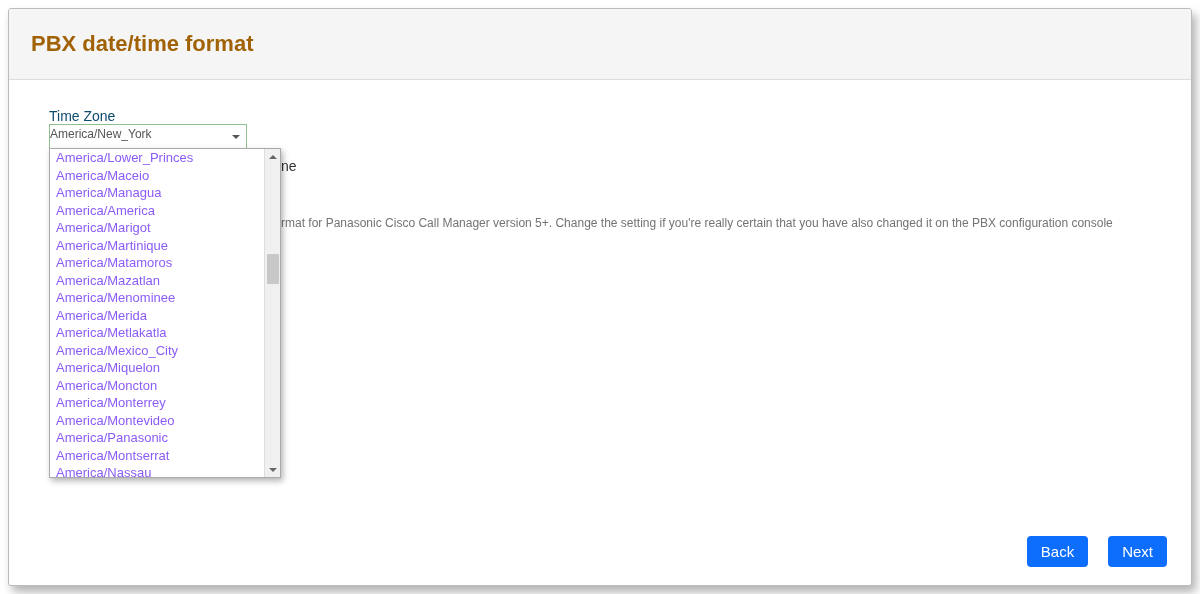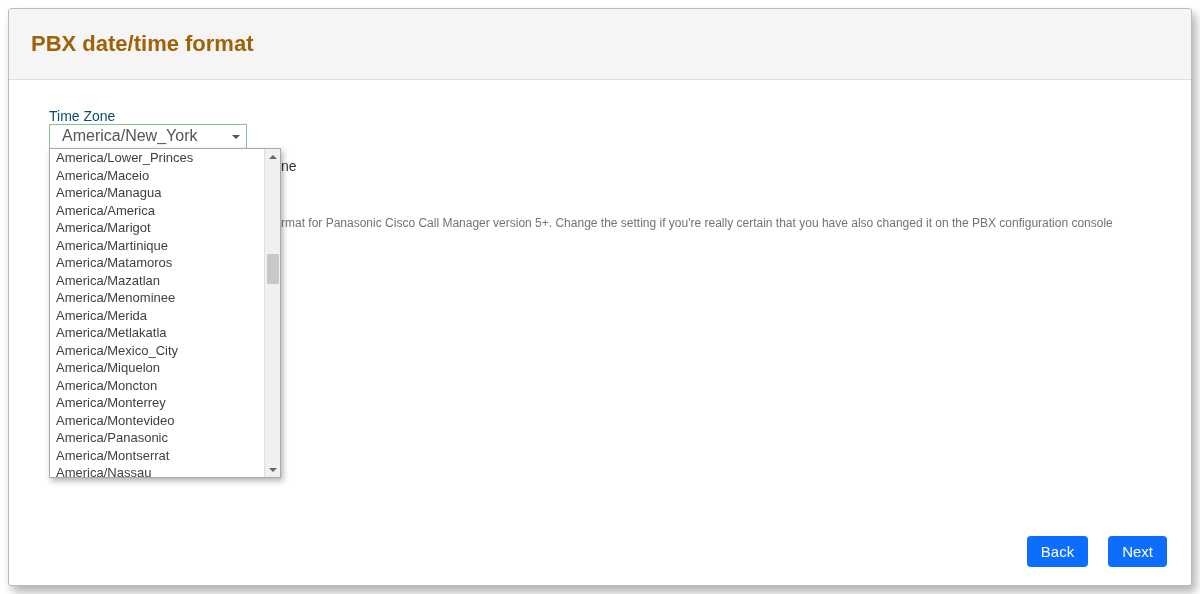--- a/index.html
+++ b/index.html
@@ -34,23 +34,23 @@
     }
     .field-label {
       font-size: 14px;
       color: #0c4a6e;
     }
     .select-box {
       width: 198px;
       height: 26px;
       border: 1px solid #8fbf8f;
       background: #fff;
-      font-size: 16px;
+      font-size: 12px;
       color: #555;
-      padding: 2px 22px 2px 12px;
+      padding: 2px 22px 2px 0;
       position: relative;
       cursor: pointer;
     }
     .select-box .caret {
       position: absolute;
       right: 6px;
       top: 50%;
       transform: translateY(-50%);
       width: 0; height: 0;
       border-left: 4px solid transparent;
@@ -69,21 +69,21 @@
       z-index: 10;
       display: flex;
     }
     .dropdown-list {
       flex: 1;
       overflow: hidden;
       padding: 0;
     }
     .dropdown-item {
       font-size: 13px;
-      color: #404040;
+      color: #8b5cf6;
       padding: 1px 6px;
       line-height: 15.5px;
       white-space: nowrap;
       cursor: pointer;
     }
     .scrollbar {
       width: 16px;
       background: #f0f0f0;
       position: relative;
       border-left: 1px solid #ddd;

